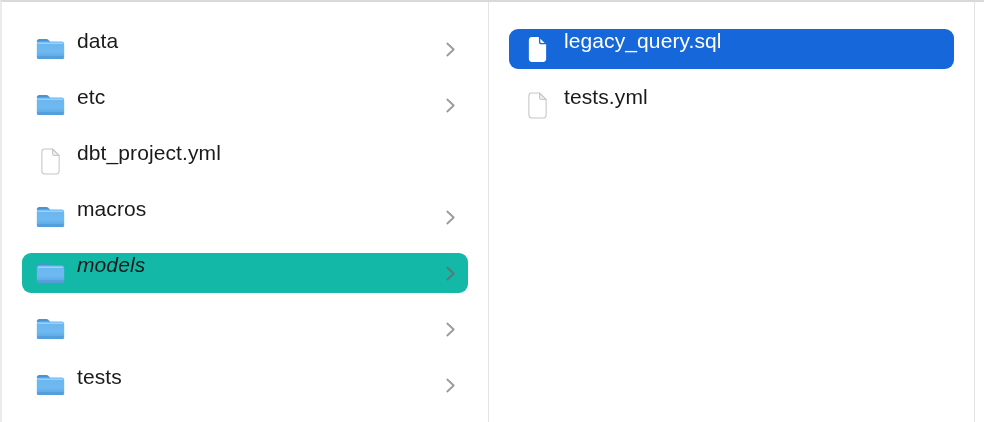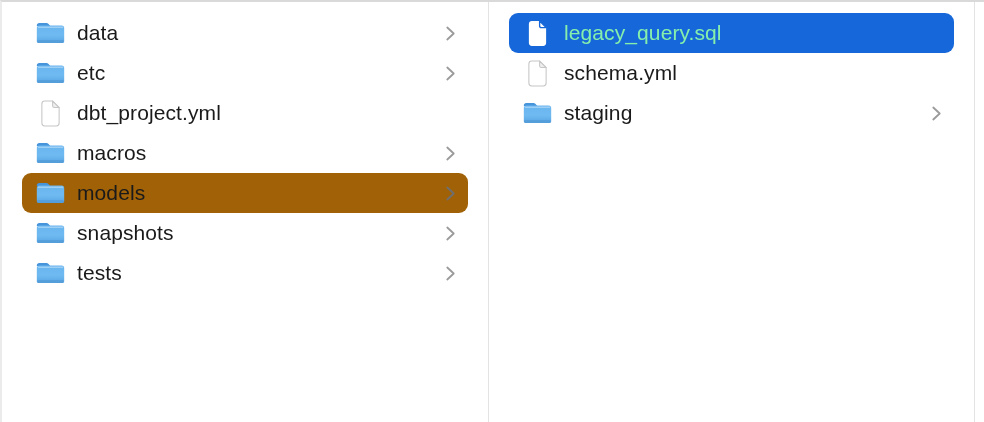--- a/index.html
+++ b/index.html
@@ -23,44 +23,43 @@
   .col-left  { width: 486px; }
   .col-right { width: 485px; }
   .col-stub  { flex: 1; }
   .divider {
     width: 1px; height: 100%;
     background: #e3e3e3;
     flex: none;
   }
   .row {
     height: 40px;
-    margin: 0 20px;
+    margin: 16px 20px;
     padding: 0 12px;
     display: flex;
-    align-items: center;
     border-radius: 9px;
     cursor: default;
   }
-  .row.sel-gray { background: #a16207; }
+  .row.sel-gray { background: #14b8a6; font-style: italic; }
   .row.sel-blue { background: #1667d9; }
   .icon-wrap {
     width: 33px;
     display: flex;
     align-items: center;
     justify-content: center;
     margin-right: 10px;
     flex: none;
   }
   .label {
     font-size: 21px;
     color: #1a1a1a;
     white-space: nowrap;
     letter-spacing: 0.1px;
   }
-  .sel-blue .label { color: #86efac; }
+  .sel-blue .label { color: #ffffff; }
   .chevron {
     margin-left: auto;
     color: #9b9b9b;
     display: flex;
     align-items: center;
     flex: none;
   }
   .sel-gray .chevron { color: #6f6f6f; }
   .defs { position: absolute; width: 0; height: 0; overflow: hidden; }
   svg.icn-folder { width: 31px; height: 26px; }
@@ -167,21 +166,20 @@
         </span>
     </div>
 
 
     <div class="row">
       <span class="icon-wrap">
           <svg class="icn-folder">
             <use href="#icn-folder"></use>
           </svg>
         </span>
-      <span class="label">snapshots</span>
       <span class="chevron">
           <svg class="icn-chevron">
             <use href="#icn-chevron"></use>
           </svg>
         </span>
     </div>
 
     <div class="row">
       <span class="icon-wrap">
           <svg class="icn-folder">
@@ -210,36 +208,23 @@
         </span>
       <span class="label">legacy_query.sql</span>
     </div>
 
     <div class="row">
       <span class="icon-wrap">
           <svg class="icn-file">
             <use href="#icn-file"></use>
           </svg>
         </span>
-      <span class="label">schema.yml</span>
-    </div>
-
-    <div class="row">
-      <span class="icon-wrap">
-          <svg class="icn-folder">
-            <use href="#icn-folder"></use>
-          </svg>
-        </span>
-      <span class="label">staging</span>
-      <span class="chevron">
-          <svg class="icn-chevron">
-            <use href="#icn-chevron"></use>
-          </svg>
-        </span>
-    </div>
+      <span class="label">tests.yml</span>
+    </div>
+
 
   </div>
 
   <div class="divider"></div>
 
   <div class="column col-stub"></div>
 
 </div>
 
 </body></html>

